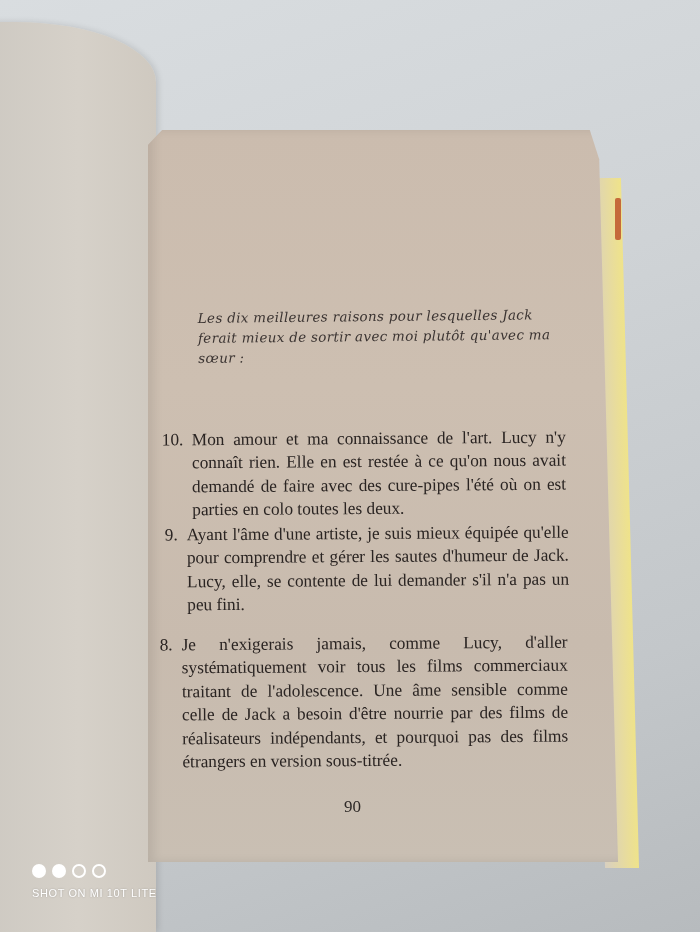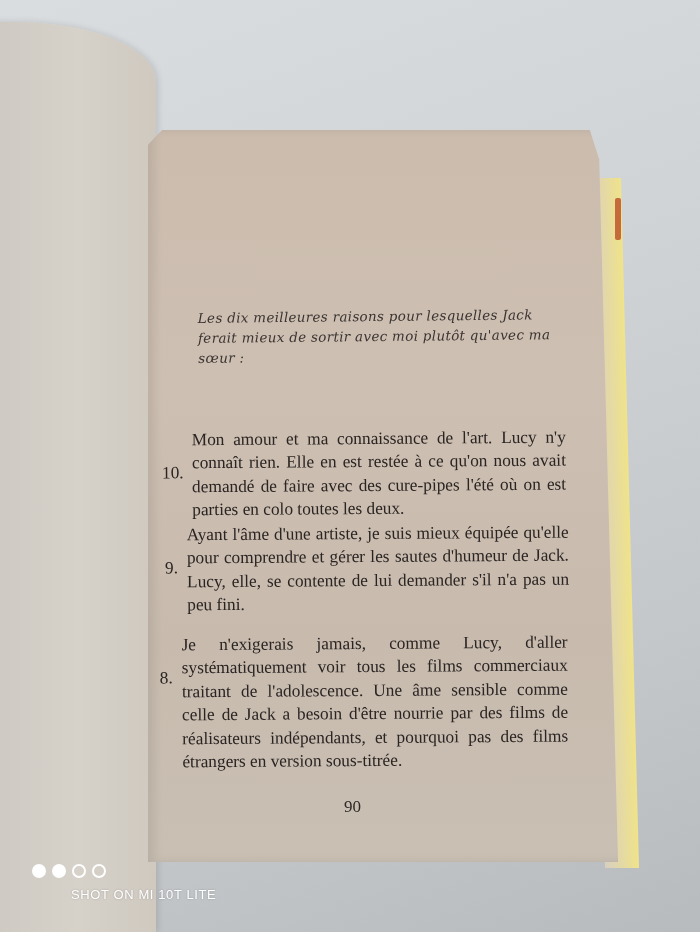--- a/index.html
+++ b/index.html
@@ -33,39 +33,39 @@
     position: absolute; left: 198px; top: 306px; width: 360px;
     font-family: "DejaVu Serif", serif; font-style: italic; font-size: 13.5px;
     line-height: 20px; color: #3b3432; letter-spacing: 0.3px;
     transform: rotate(-0.6deg);
   }
   .item {
     position: absolute; left: 162px; width: 404px;
     font-size: 17.3px; line-height: 23.4px; color: #2a2422;
     text-align: justify;
   }
-  .item .num { position: absolute; left: 0; top: 0; margin-top: 33px; }
+  .item .num { position: absolute; left: 0; top: 0; }
   .item .txt { display: block; padding-left: 30px; }
   .item.i9 .txt, .item.i8 .txt { padding-left: 22px; }
   .item.i10 { top: 427px; transform: rotate(-0.4deg); }
   .item.i9 { top: 522px; left: 165px; transform: rotate(-0.4deg); }
   .item.i8 { top: 632px; left: 160px; width: 408px; transform: rotate(-0.4deg); }
   .page-number {
     position: absolute; left: 344px; top: 797px; font-size: 17px; color: #2f2a28;
   }
   .watermark {
     position: absolute; left: 32px; top: 864px; color: #ffffff;
   }
   .dots { display: flex; gap: 6px; }
   .dot { width: 14px; height: 14px; border-radius: 50%; box-sizing: border-box; }
   .dot.filled { background: #fff; }
   .dot.hollow { border: 2px solid #fff; }
   .shot-text {
-    margin-top: 9px; font-family: "Liberation Sans", sans-serif; font-size: 13px;
-    letter-spacing: 0.6px; text-shadow: 0 0 2px rgba(0,0,0,0.25); margin-left: 39px;
+    margin-top: 9px; font-family: "Liberation Sans", sans-serif; font-size: 11px;
+    letter-spacing: 0.6px; text-shadow: 0 0 2px rgba(0,0,0,0.25);
   }
 </style>
 </head>
 <body>
 
 <div class="left-page"></div>
 <div class="right-book-edge"></div>
 <div class="edge-red"></div>
 <div class="page"></div>
 

